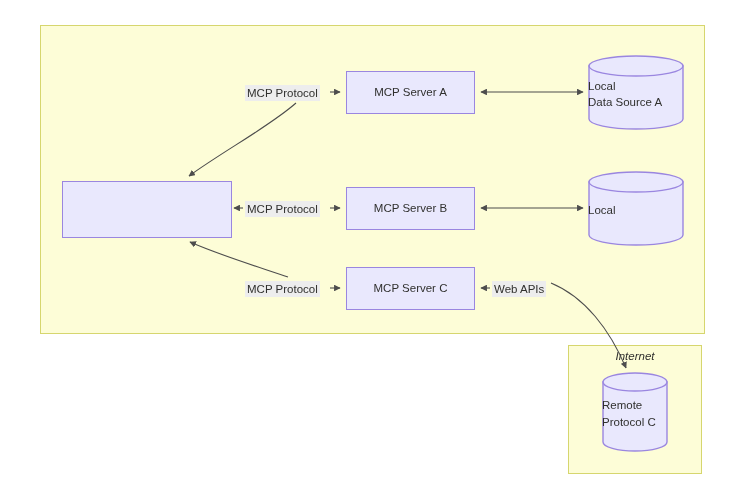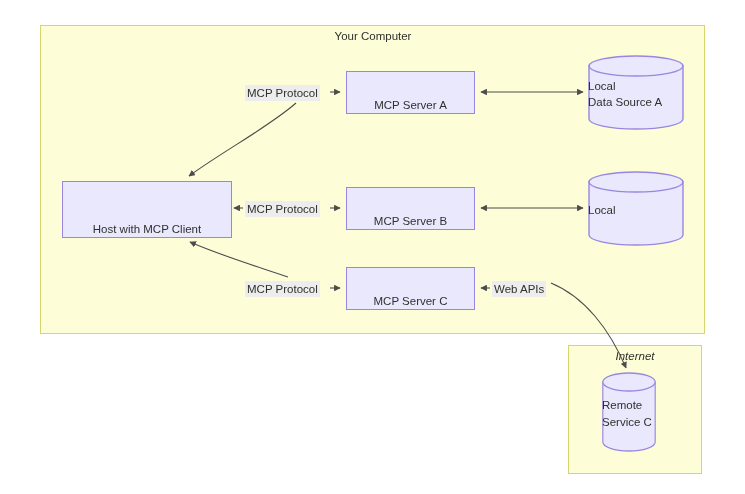--- a/index.html
+++ b/index.html
@@ -44,21 +44,21 @@
   }
   
   .node-box {
     position: absolute;
     background: #e9e8fd;
     border: 1.5px solid #9a86e0;
     box-sizing: border-box;
     display: flex;
     flex-direction: column;
     align-items: center;
-    justify-content: flex-end;
+    justify-content: center;
     font-size: 11.5px;
     color: #30302e;
     line-height: 1.42;
     text-align: center;
     white-space: nowrap;
   }
   
   .cyl {
     position: absolute;
     box-sizing: border-box;
@@ -94,21 +94,20 @@
     box-sizing: border-box;
   }
 </style>
 </head>
 <body>
 
 <div id="canvas">
 
   <div class="group-box" style="left:40px; top:25px; width:665px; height:309px;"></div>
 
-  <div class="group-title" style="left:278px; top:30px; width:190px;">Your Computer</div>
 
   <div class="group-box" style="left:568px; top:345px; width:134px; height:129px;"></div>
 
   <div class="group-title" style="left:585px; top:350px; width:100px;font-style:italic;">Internet</div>
 
   <svg class="layer-svg" viewBox="0 0 745 494" xmlns="http://www.w3.org/2000/svg">
     <defs>
       <marker id="arrow-end" viewBox="0 0 10 10" refX="9" refY="5" markerWidth="6" markerHeight="6" orient="auto-start-reverse">
         <path d="M 0 0 L 10 5 L 0 10 z" fill="#4d4d4d"></path>
       </marker>
@@ -152,21 +151,20 @@
     <g>
       <line x1="490" y1="288" x2="481" y2="288" stroke="#4d4d4d" stroke-width="1.1" marker-end="url(#arrow-end)"></line>
     </g>
 
     <g>
       <path d="M 551 283 C 585 297, 610 330, 626 368" fill="none" stroke="#4d4d4d" stroke-width="1.1" marker-end="url(#arrow-end)"></path>
     </g>
   </svg>
 
   <div class="node-box" style="left:62px; top:181px; width:170px; height:57px;">
-    <span>Host with MCP Client</span>
   </div>
 
   <div class="node-box" style="left:346px; top:71px; width:129px; height:43px;">
     <span>MCP Server A</span>
   </div>
 
   <div class="node-box" style="left:346px; top:267px; width:129px; height:43px;">
     <span>MCP Server C</span>
   </div>
 
@@ -188,28 +186,28 @@
   <div class="cyl" style="left:588px; top:171px; width:96px; height:75px;">
     <svg class="cyl-svg" viewBox="0 0 96 75" preserveAspectRatio="none">
       <path d="M 1 11 L 1 64 A 47 10 0 0 0 95 64 L 95 11 Z" fill="#e9e8fd" stroke="#9a86e0" stroke-width="1.4"></path>
       <ellipse cx="48" cy="11" rx="47" ry="10" fill="#e9e8fd" stroke="#9a86e0" stroke-width="1.4"></ellipse>
     </svg>
     <div class="cyl-label">
       <div>Local</div>
     </div>
   </div>
 
-  <div class="cyl" style="left:602px; top:372px; width:54px; height:80px;">
+  <div class="cyl" style="left:602px; top:372px; width:66px; height:80px;">
     <svg class="cyl-svg" viewBox="0 0 66 80" preserveAspectRatio="none">
       <path d="M 1 10 L 1 70 A 32 9 0 0 0 65 70 L 65 10 Z" fill="#e9e8fd" stroke="#9a86e0" stroke-width="1.4"></path>
       <ellipse cx="33" cy="10" rx="32" ry="9" fill="#e9e8fd" stroke="#9a86e0" stroke-width="1.4"></ellipse>
     </svg>
     <div class="cyl-label">
       <div>Remote</div>
-      <div>Service C</div>
+      <div>Protocol C</div>
     </div>
   </div>
 
   <div class="edge-label" style="left:245px; top:85px;">MCP Protocol</div>
 
   <div class="edge-label" style="left:245px; top:201px;">MCP Protocol</div>
 
   <div class="edge-label" style="left:245px; top:281px;">MCP Protocol</div>
 
   <div class="edge-label" style="left:492px; top:281px;">Web APIs</div>

